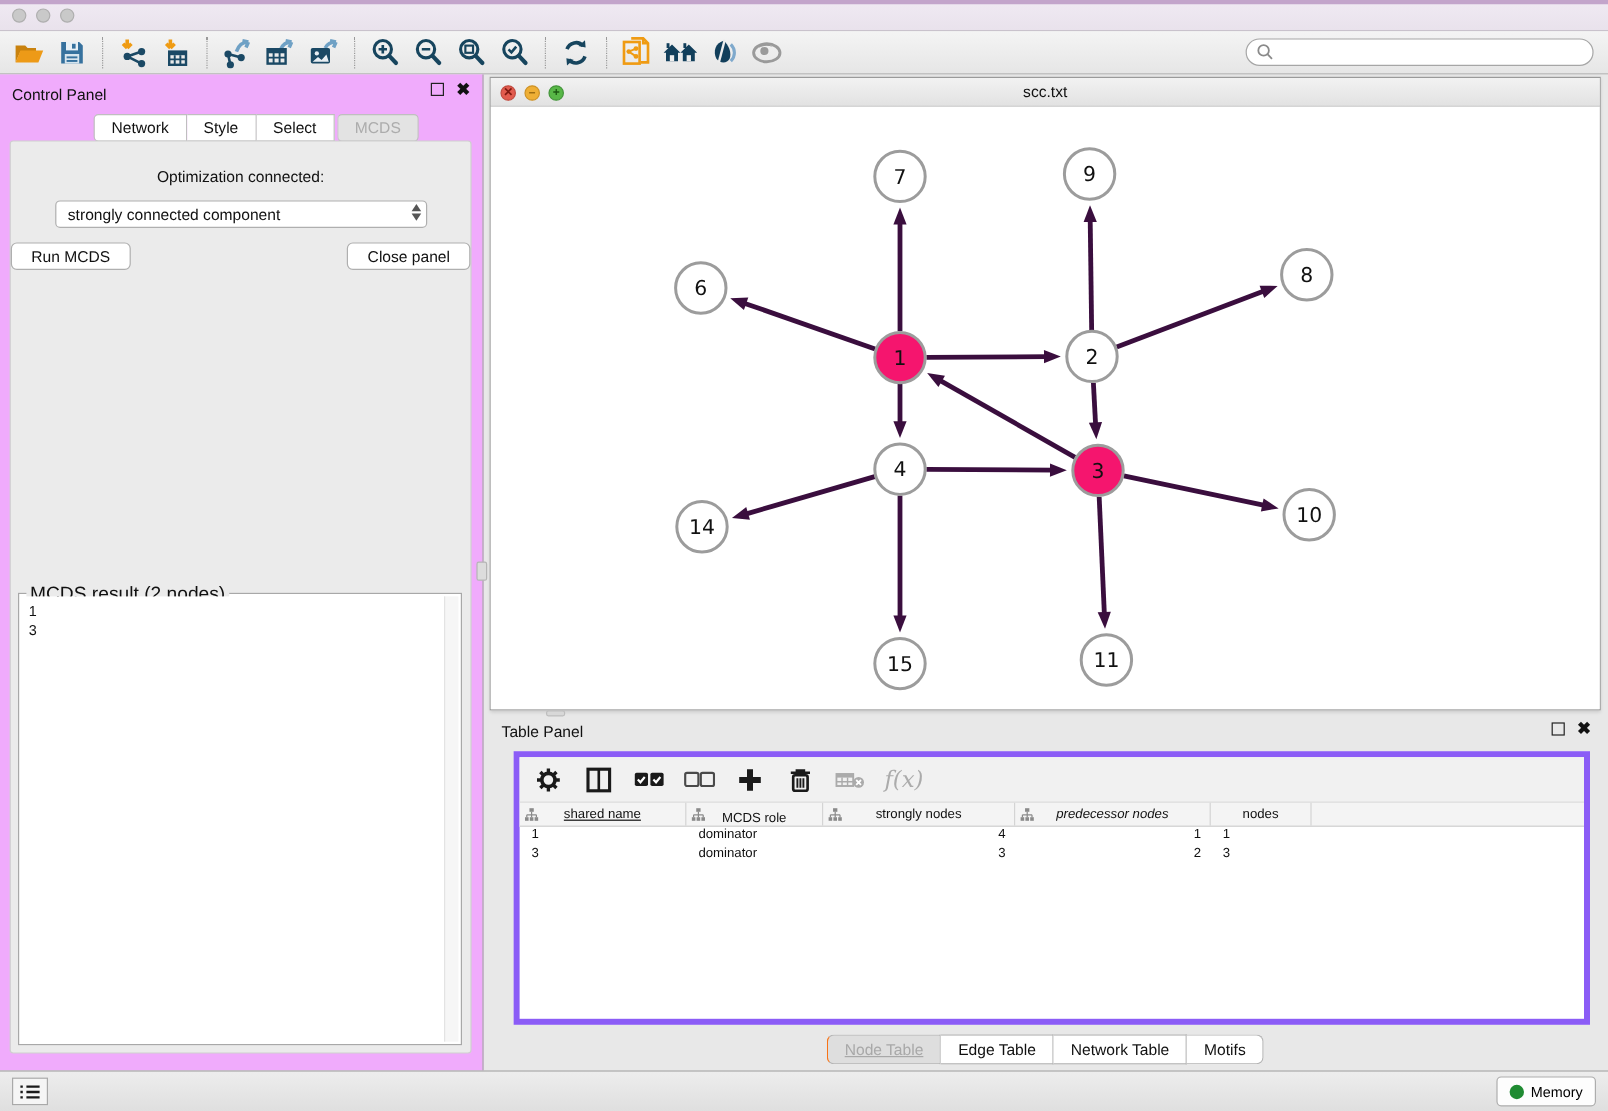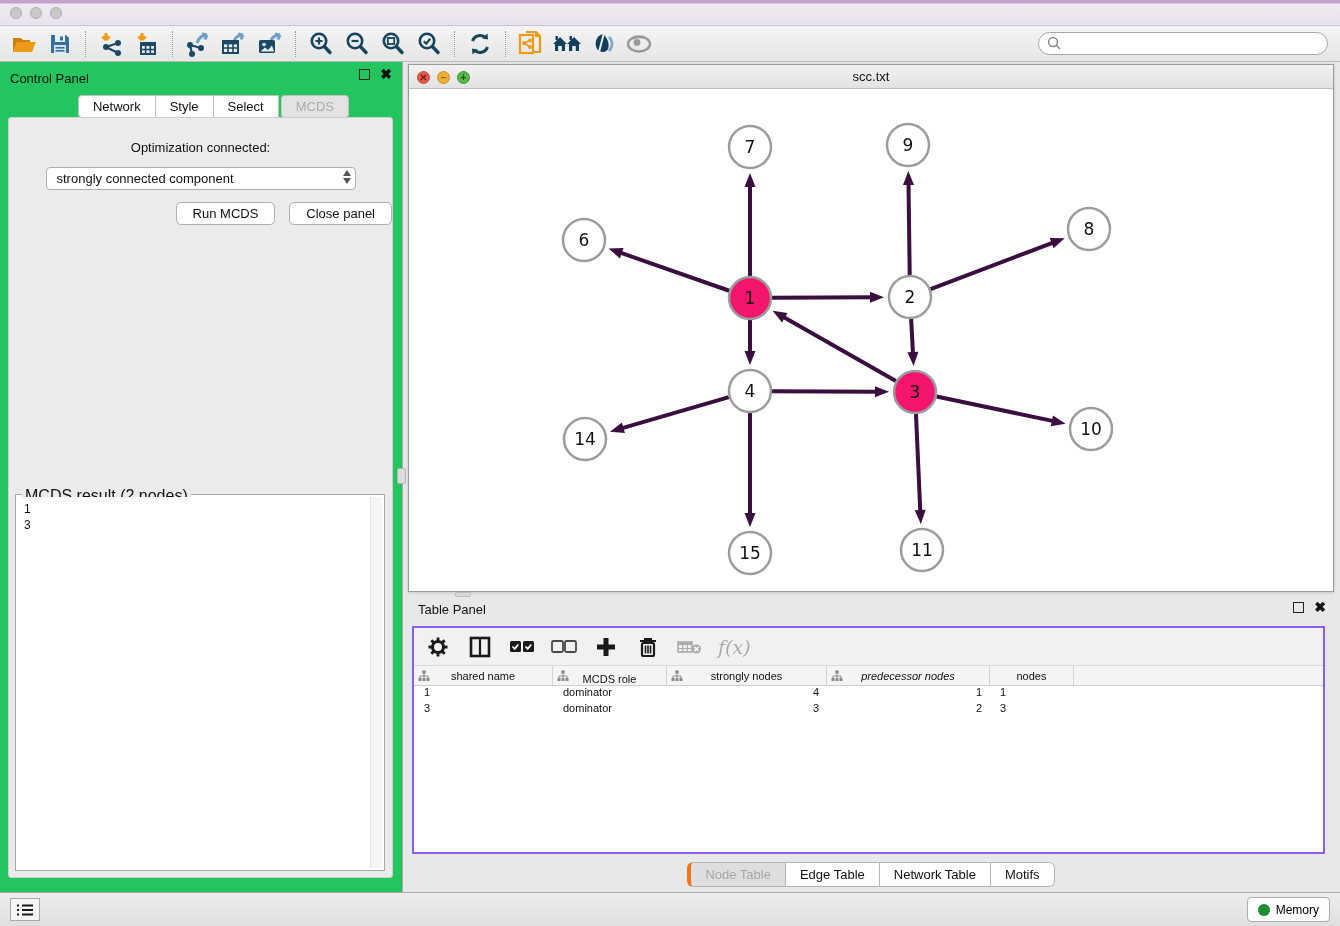--- a/index.html
+++ b/index.html
@@ -21,39 +21,39 @@
   .tbtn { width:36px; height:32px; display:flex; align-items:center; justify-content:center;
     background:transparent; border:none; cursor:default; }
   .tsep { width:1px; height:26px; border-left:1px dotted #9A9A9A; margin:0 7px; }
   .searchbox { position:absolute; right:12px; top:6px; width:290px; height:23px; background:#fff;
     border:1px solid #A6A6A6; border-radius:12px; display:flex; align-items:center; padding-left:8px; }
 
   
   .main { position:absolute; left:0; top:62px; width:1340px; height:830px; }
 
   
-  .cpanel { position:absolute; left:0; top:0; width:403px; height:830px; background:#22c55e; border-right:1px solid #ABABAB; }
+  .cpanel { position:absolute; left:0; top:0; width:403px; height:830px; background:#f0abfc; border-right:1px solid #ABABAB; }
   .cpanel-head { position:absolute; left:0; top:0; width:100%; height:30px; }
   .cpanel-title { position:absolute; left:10px; top:9px; font-size:13px; color:#111; }
   .panel-icons { position:absolute; right:10px; top:7px; display:flex; gap:10px; align-items:center; }
   .float-ic { width:11px; height:11px; border:1.5px solid #222; display:inline-block; }
   .close-ic { font-size:14px; font-weight:bold; color:#111; line-height:11px; }
   .cp-tabs { position:absolute; left:0; top:33px; width:100%; display:flex; justify-content:center; }
   .cp-tab { padding:3px 14px; background:#fff; border:1px solid #BFBFBF; border-left:none; font-size:13px; }
   .cp-tab:first-child { border-left:1px solid #BFBFBF; border-radius:4px 0 0 4px;margin-left:25px; }
   .cp-tab.sel { background:#E3E3E3; color:#ACACAC; border-radius:4px; border-left:1px solid #C9C9C9; margin-left:2px; }
   .cp-body { position:absolute; left:8px; right:9px; top:55px; bottom:14px; background:#EBEBEB;
     border:1px solid #CFCFCF; border-radius:3px; }
   .opt-label { margin-top:22px; text-align:center; font-size:13px; }
   .criterion { position:relative; margin:12px auto 0 auto; width:310px; height:23px; background:#fff;
     border:1px solid #AFAFAF; border-radius:4px; display:flex; align-items:center; padding-left:10px; font-size:13px; }
   .stepper { position:absolute; right:4px; top:2px; display:flex; flex-direction:column; gap:2px; align-items:center; }
   .up-arr { width:0; height:0; border-left:4px solid transparent; border-right:4px solid transparent; border-bottom:6px solid #555; }
   .dn-arr { width:0; height:0; border-left:4px solid transparent; border-right:4px solid transparent; border-top:6px solid #555; }
-  .cp-buttons { margin-top:12px; display:flex; justify-content:flex-end; gap:14px; }
+  .cp-buttons { margin-top:12px; display:flex; justify-content:space-between; gap:14px; }
   .aqua-btn { background:#fff; border:1px solid #AFAFAF; border-radius:5px; padding:3px 16px; font-size:13px; color:#111; }
   .result-group { position:absolute; left:6px; right:7px; top:376px; bottom:6px; border:1px solid #A8A8A8; background:#fff; }
   .result-label { position:absolute; left:6px; top:-8px; background:#EBEBEB; padding:0 3px; font-size:16px; }
   .result-text { position:absolute; inset:2px; background:#fff; font-size:12px; line-height:16px; padding:4px 6px; white-space:pre-line; }
   .result-scroll { position:absolute; right:2px; top:2px; bottom:2px; width:12px; background:#F6F6F6; border-left:1px solid #E3E3E3; }
 
   
   .v-grip { position:absolute; left:397px; top:406px; width:9px; height:16px; background:#DCDCDC; border:1px solid #B5B5B5; border-radius:2px; }
   .h-grip { position:absolute; left:455px; top:529px; width:16px; height:5px; background:#D8D8D8; border:1px solid #BDBDBD; border-radius:2px; }
 
@@ -67,34 +67,34 @@
   .nl { width:13px; height:13px; border-radius:50%; font-size:10px; font-weight:bold; text-align:center; line-height:12px; }
   .nl.red { background:#E25B4E; border:1px solid #C24B40; color:#7E1810; }
   .nl.yel { background:#EFAF35; border:1px solid #CE9225; color:#8E5E0A; }
   .nl.grn { background:#58B747; border:1px solid #43953A; color:#1C5A12; }
   .canvas { position:absolute; left:0; top:24px; width:924px; height:502px; background:#fff; }
 
   
   .tpanel { position:absolute; left:408px; top:534px; width:926px; height:294px; }
   .tpanel-title { position:absolute; left:10px; top:6px; font-size:13px; }
   .tpanel .panel-icons { right:8px; top:6px; }
-  .tbl-wrap { position:absolute; left:4px; right:9px; top:30px; height:228px; background:#fff; border:2px solid #8b5cf6; }
+  .tbl-wrap { position:absolute; left:20px; right:9px; top:30px; height:228px; background:#fff; border:5px solid #8b5cf6; }
   .tbl-toolbar { height:38px; background:#F1F1F1; border-bottom:1px solid #D9D9D9; display:flex; align-items:center; padding-left:10px; gap:14px; }
   .tibtn { width:28px; height:28px; display:flex; align-items:center; justify-content:center; background:none; border:none; }
   .fx-label { font-family:"DejaVu Serif", serif; font-style:italic; font-size:19px; color:#ABABAB; }
   .thead { display:flex; height:20px; border-bottom:1px solid #CFCFCF; background:#F4F4F4; }
   .th { position:relative; border-right:1px solid #D4D4D4; font-size:11px; display:flex; align-items:center; justify-content:center; color:#111; }
   .th .hic { position:absolute; left:4px; top:4px; }
   .trow { display:flex; height:16px; font-size:11px; }
   .td { overflow:hidden; white-space:nowrap; }
   .td.l { padding-left:10px; text-align:left; }
   .td.r { padding-right:8px; text-align:right; }
   .tbl-tabs { position:absolute; left:0; right:0; top:266px; display:flex; justify-content:center; }
   .seg { padding:4px 14px; background:#fff; border:1px solid #B5B5B5; border-left:none; font-size:13px; }
-  .seg:first-child { border-left:4px solid #f97316; border-radius:6px 0 0 6px; }
+  .seg:first-child { border-left:1px solid #f97316; border-radius:6px 0 0 6px;text-decoration:underline; }
   .seg:last-child { border-radius:0 6px 6px 0; }
   .seg.sel { background:#DEDEDE; color:#A8A8A8; }
 
   
   .statusbar { position:absolute; left:0; top:892px; width:1340px; height:34px;
     background:linear-gradient(#EDEDED,#DFDFDF); border-top:1px solid #ABABAB; }
   .list-btn { position:absolute; left:10px; top:5px; width:30px; height:23px; background:#F5F5F5;
     border:1px solid #A9A9A9; display:flex; align-items:center; justify-content:center; }
   .mem-btn { position:absolute; right:10px; top:4px; height:25px; background:#FDFDFD; border:1px solid #ADADAD;
     border-radius:4px; display:flex; align-items:center; gap:6px; padding:0 10px; font-size:12px; }
@@ -442,21 +442,21 @@
             <rect x="1" y="4" width="14" height="10" fill="none" stroke="#ABABAB" stroke-width="1.6"></rect>
             <rect x="1" y="4" width="14" height="3" fill="#ABABAB"></rect>
             <path d="M1 10.5 h14 M5.7 7 v7 M10.3 7 v7" stroke="#ABABAB" stroke-width="1.2"></path>
             <circle cx="19.5" cy="11" r="4.5" fill="#ABABAB"></circle>
             <path d="M17.5 9 l4 4 M21.5 9 l-4 4" stroke="#fff" stroke-width="1.5"></path>
           </svg>
         </button>
         <span class="fx-label">f(x)</span>
       </div>
       <div class="thead" id="tbl-head">
-          <div class="th" style="width: 139px;">
+          <div class="th" style="width: 139px; text-decoration: underline;">
             <svg width="12" height="12" viewBox="0 0 12 12" class="hic">
               <rect x="4.2" y="0.5" width="3.6" height="3" fill="#8A8A8A"></rect>
               <path d="M6 3.5 V6 M2 6 H10 M2 6 V8 M6 6 V8 M10 6 V8" stroke="#8A8A8A" stroke-width="1" fill="none"></path>
               <rect x="0.5" y="8" width="3" height="3" fill="#8A8A8A"></rect>
               <rect x="4.5" y="8" width="3" height="3" fill="#8A8A8A"></rect>
               <rect x="8.5" y="8" width="3" height="3" fill="#8A8A8A"></rect>
             </svg>
             <span>shared name</span>
           </div>
           <div class="th" style="width: 114px; align-items: flex-end;">

